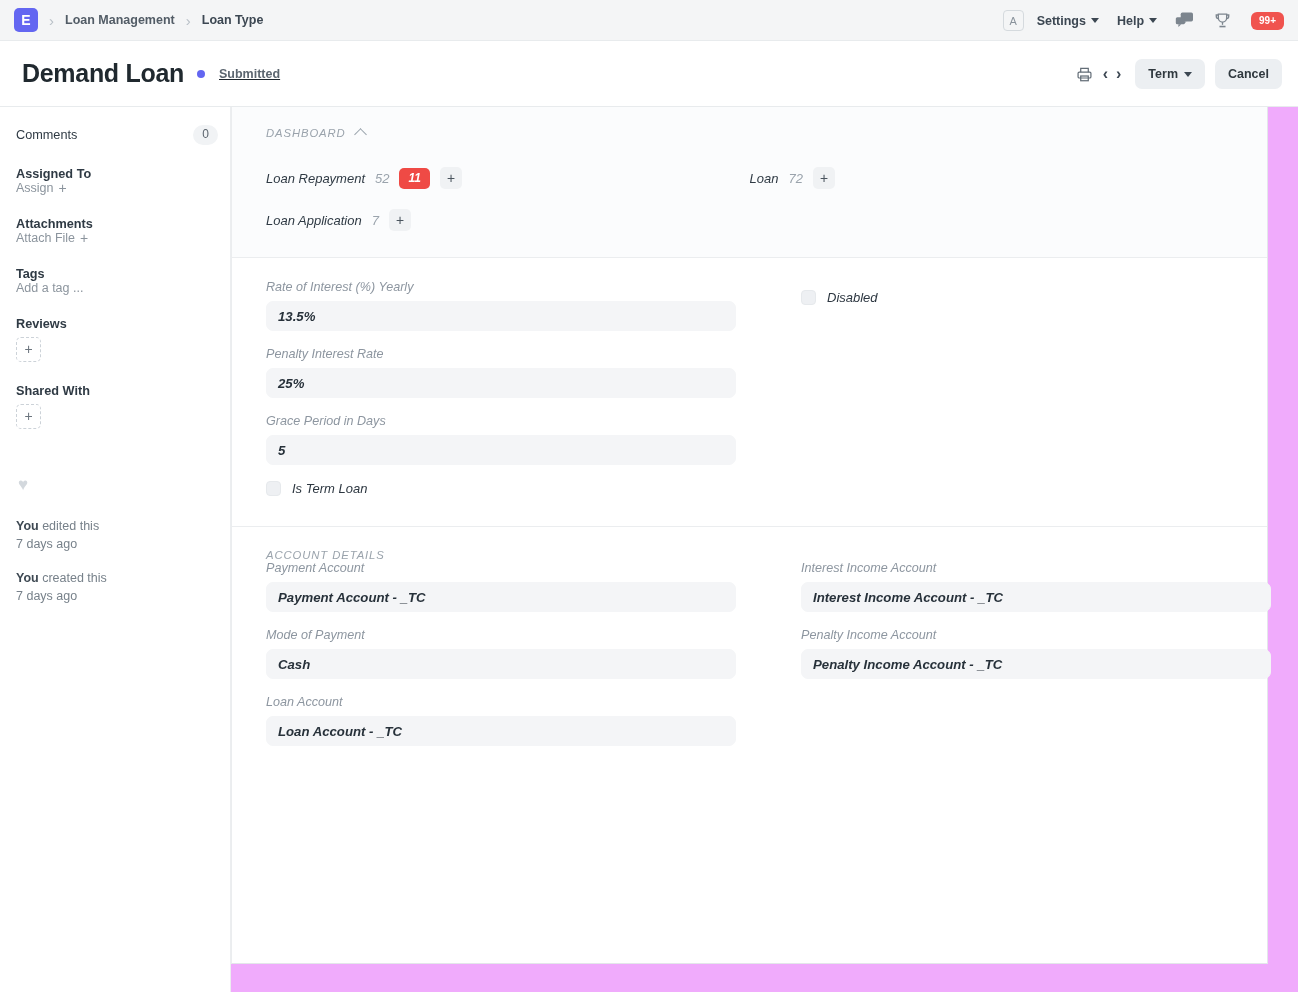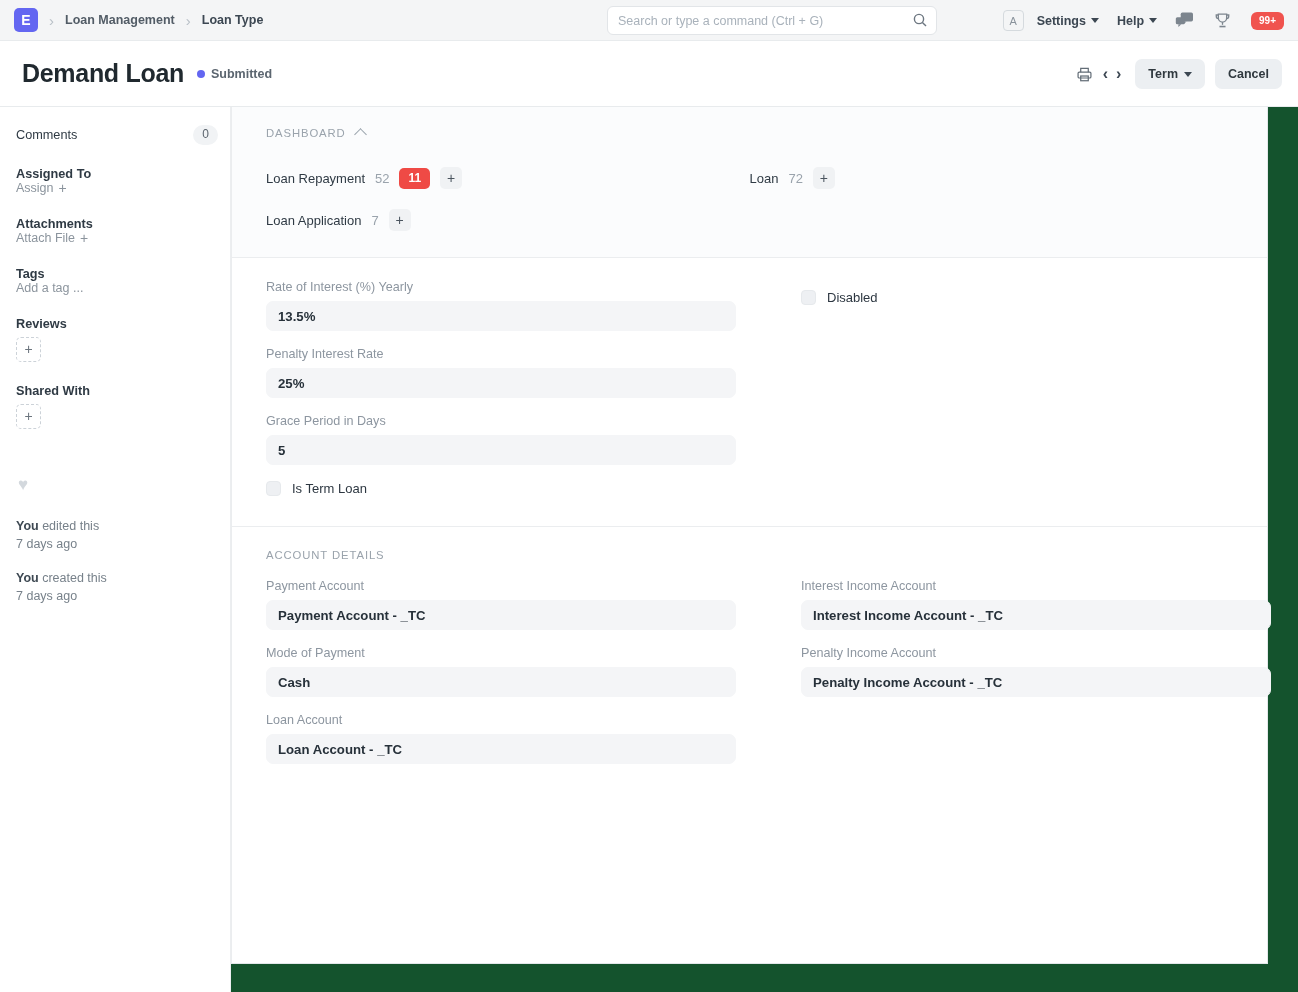--- a/index.html
+++ b/index.html
@@ -91,22 +91,23 @@
     height: 66px; background: #fff;
     border-bottom: 1px solid #e8ebed;
     display: flex; align-items: center;
     padding: 0 22px; position: relative;
   }
   .page-title {
     font-size: 25px; font-weight: bold; color: #20292f;
     letter-spacing: -0.3px;
   }
   .status-pill {
-    display: flex; align-items: center; gap: 6px;
+    display: flex; align-items: center; gap: 14px;
     margin-left: 13px;
+    text-decoration: underline;
   }
   .status-dot {
     width: 8px; height: 8px; border-radius: 50%;
     background: #6366f1;
   }
   .status-text {
     font-size: 12.5px; font-weight: bold; color: #5c6670;
   }
   .head-right {
     position: absolute; right: 16px; top: 0; height: 66px;
@@ -166,21 +167,22 @@
     margin-top: 6px;
   }
   .heart { color: #d3d8dd; font-size: 17px; margin: 46px 0 22px 2px; display:block; }
   .log-line { font-size: 12.5px; color: #77818a; line-height: 1.45; }
   .log-line b { color: #3d4852; }
   .log-block { margin-bottom: 16px; }
 
   
   .main-col {
     flex: 1 1 auto; padding: 0; position: relative;
-    background: #14532d;
+    background: #f0abfc;
+    font-style: italic;
   }
   .doc-card {
     width: 1037px; margin: 0;
     border-left: 1px solid #ebedef;
     border-right: 1px solid #e3e7ea;
     border-bottom: 1px solid #e3e7ea;
     min-height: 857px; background: #ffffff;
   }
 
   .dash-section {
@@ -249,43 +251,34 @@
   }
   .cb {
     width: 15px; height: 15px; border-radius: 4px;
     background: #eef0f3; border: 1px solid #e6e9ec;
     flex: 0 0 auto; cursor: pointer;
   }
   .cb-label { font-size: 13px; color: #2d3741; }
   .acct-label {
     font-size: 11.3px; letter-spacing: 0.9px;
     color: #9aa3ac; text-transform: uppercase;
-    margin-bottom: 18px; display: block;
+    display: block;
   }
   .right-pad-top { padding-top: 2px; }
 </style>
 </head>
 <body>
 
 <div class="navbar">
   <div class="brand-logo">E</div>
   <span class="crumb-sep">›</span>
   <a class="crumb" href="#">Loan Management</a>
   <span class="crumb-sep">›</span>
   <a class="crumb current" href="#">Loan Type</a>
 
-  <div class="search-wrap">
-    <input class="search-input" placeholder="Search or type a command (Ctrl + G)" style="">
-    <span class="search-icon">
-      <svg viewBox="0 0 16 16" width="16" height="16" fill="none" stroke="currentColor" stroke-width="1.4">
-        <circle cx="7" cy="7" r="4.6"></circle>
-          <line x1="10.4" y1="10.4" x2="14" y2="14"></line>
-      </svg>
-    </span>
-  </div>
 
   <div class="nav-right">
     <div class="avatar-box">A</div>
     <div class="nav-link">
       <span>Settings</span>
       <i class="caret"></i>
     </div>
     <div class="nav-link">
       <span>Help</span>
       <i class="caret"></i>

